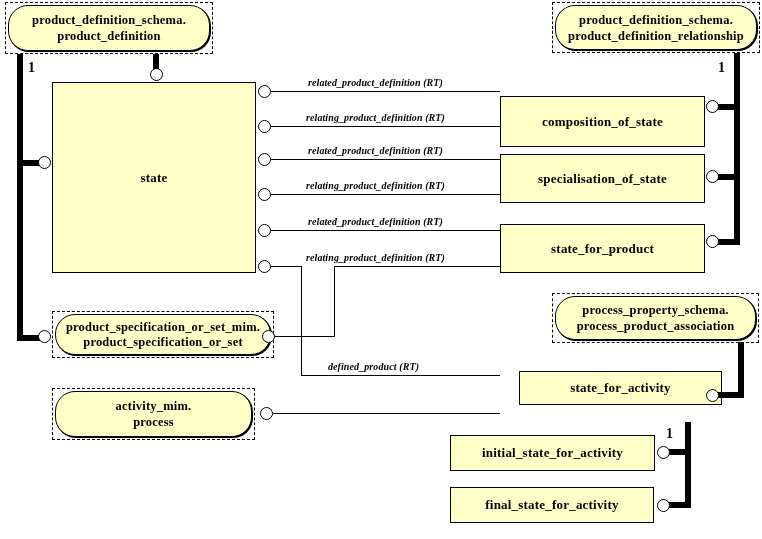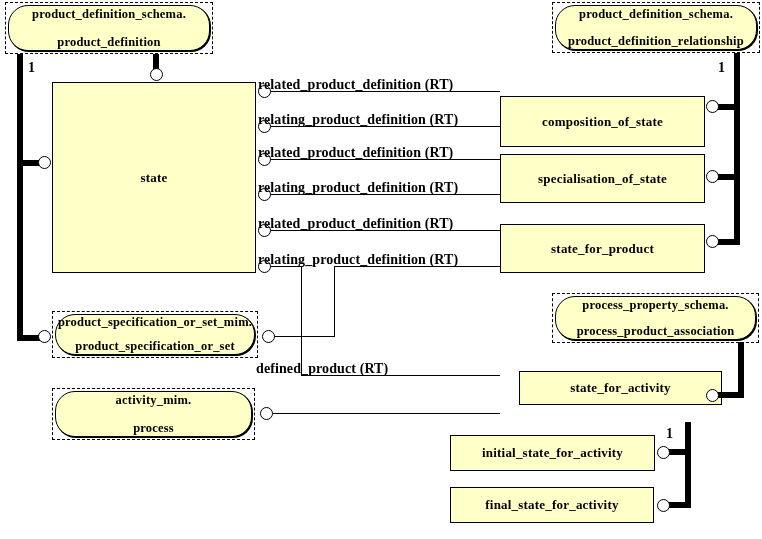--- a/index.html
+++ b/index.html
@@ -13,37 +13,38 @@
     display:flex;align-items:center;justify-content:center;text-align:center;
     font-size:13px;letter-spacing:0.2px;
   }
   
   .sref{
     position:absolute;border:1px dashed #000;box-sizing:border-box;padding:2px;background:#fff;
   }
   .sref-inner{
     width:100%;height:100%;box-sizing:border-box;background:#ffffc8;
     border:1.2px solid #000;border-radius:20px;box-shadow:1px 1px 0 #000;
-    display:flex;flex-direction:column;align-items:center;justify-content:space-between;
+    display:flex;flex-direction:column;align-items:center;justify-content:center;
     text-align:center;font-size:12.5px;line-height:16px;letter-spacing:0.2px;
   }
   
   .hl{position:absolute;height:1.3px;background:#000;}
   .vl{position:absolute;width:1.3px;background:#000;}
   
   .thl{position:absolute;background:#000;}
   
   .circ{
     position:absolute;width:13px;height:13px;border-radius:50%;
     background:#fff;border:1.5px solid #000;box-sizing:border-box;
   }
   
   .elabel{
-    position:absolute;width:235px;text-align:left;font-size:14px;letter-spacing:0.1px;
+    position:absolute;width:235px;text-align:center;font-size:10px;letter-spacing:0.1px;
     white-space:nowrap;
+    font-style:italic;
   }
   
   .card{position:absolute;font-size:14px;}
 </style>
 </head>
 <body>
 
 <div id="canvas">
 
   <div class="sref" style="left:5px;top:2px;width:208px;height:52px">
@@ -60,21 +61,21 @@
     </div>
   </div>
 
   <div class="sref" style="left:552px;top:293px;width:207px;height:50px">
     <div class="sref-inner">
       <div>process_property_schema.</div>
       <div>process_product_association</div>
     </div>
   </div>
 
-  <div class="sref" style="left:52px;top:311px;width:206px;height:47px">
+  <div class="sref" style="left:52px;top:311px;width:222px;height:47px">
     <div class="sref-inner" style="line-height:15px;">
       <div>product_specification_or_set_mim.</div>
       <div>product_specification_or_set</div>
     </div>
   </div>
 
   <div class="sref" style="left:52px;top:388px;width:203px;height:52px">
     <div class="sref-inner">
       <div>activity_mim.</div>
       <div>process</div>

